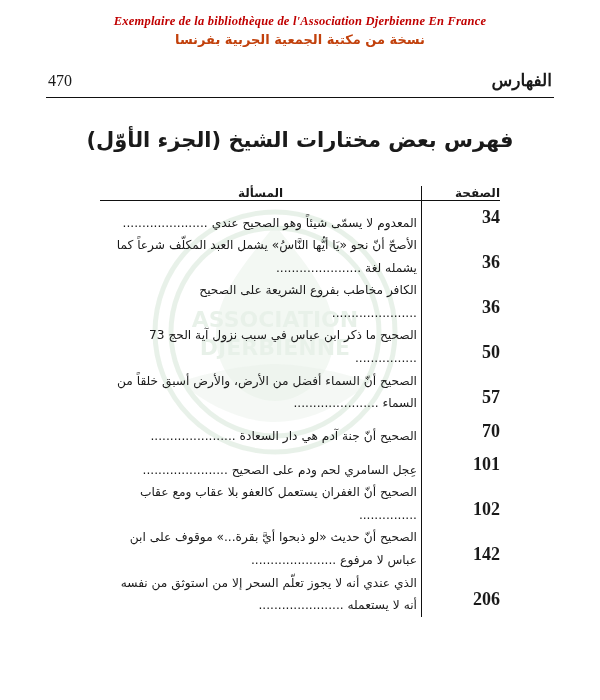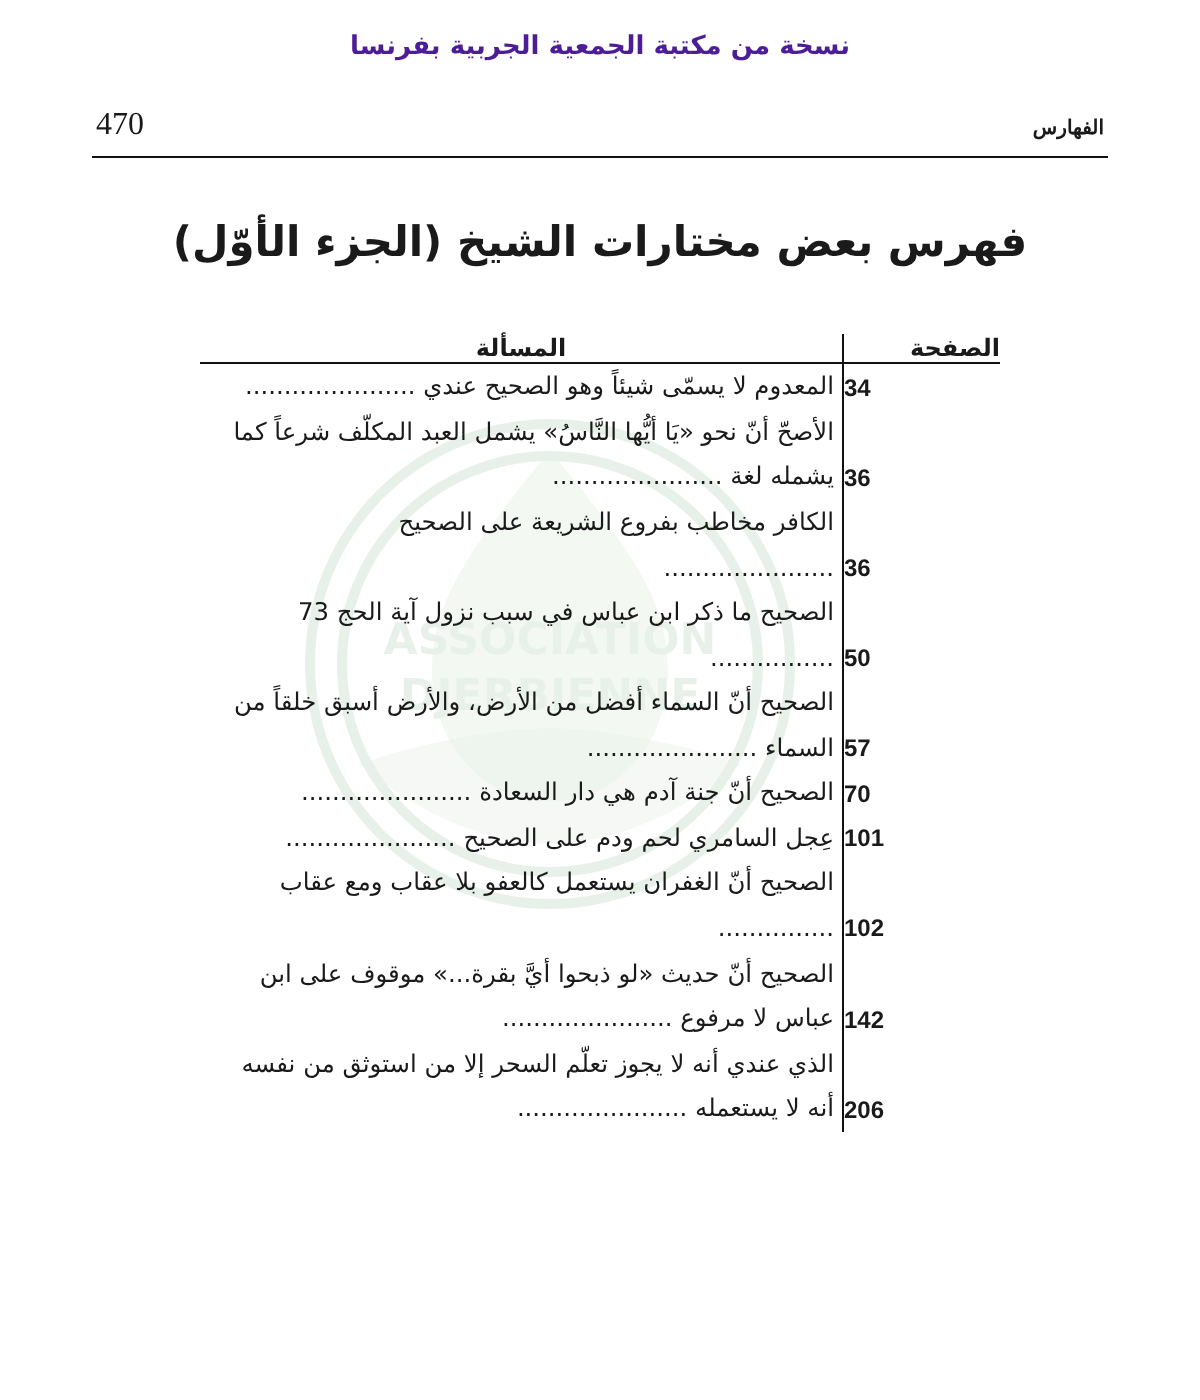--- a/index.html
+++ b/index.html
@@ -43,39 +43,39 @@
   }
   .stamp-fr {
     color: #c00000;
     font-style: italic;
     font-weight: bold;
     font-size: 12.5px;
     letter-spacing: 0.2px;
     font-family: "Liberation Serif", serif;
   }
   .stamp-ar {
-    color: #4c1d95;
+    color: #c2410c;
     font-weight: bold;
     font-size: 13px;
     direction: rtl;
     margin-top: 2px;
     font-family: "DejaVu Sans", sans-serif;
   }
 
   
   .runhead {
     display: flex;
     align-items: baseline;
     justify-content: space-between;
     margin: 22px 48px 0 48px;
     direction: rtl;
   }
   .runhead .chapter {
     font-weight: bold;
-    font-size: 10px;
+    font-size: 17px;
     font-family: Liberation Sans, sans-serif;
     text-align: center;
   }
   .runhead .pageno {
     font-weight: normal;
     font-size: 16px;
     font-family: "Liberation Serif", serif;
   }
   .rule {
     margin: 6px 46px 0 46px;
@@ -120,24 +120,24 @@
   }
 
   .entry td {
     font-size: 12.2px;
     font-family: "DejaVu Sans", sans-serif;
     line-height: 1.85;
     padding-top: 5px;
   }
   .entry td.num {
     width: 78px;
-    text-align: left;
-    font-weight: bold;
-    font-size: 12px;
-    font-family: Liberation Sans, sans-serif;
+    text-align: right;
+    font-weight: bold;
+    font-size: 18px;
+    font-family: Liberation Serif, serif;
     border-left: 1.4px solid #111;
     padding-left: 0;
     padding-right: 0;
     white-space: nowrap;
   }
   .entry td.txt {
     text-align: right;
     padding-left: 14px;
     padding-right: 4px;
   }
@@ -159,20 +159,21 @@
       <path d="M60 205 c40 -14 80 -18 95 -18 c15 0 55 4 95 18 c-30 26 -65 40 -95 40 c-30 0 -65 -14 -95 -40 Z" opacity="0.45"></path>
     </g>
     <text x="155" y="150" text-anchor="middle" font-family="DejaVu Sans, sans-serif" font-size="22" font-weight="bold" fill="#2e7d32">ASSOCIATION</text>
     <text x="155" y="178" text-anchor="middle" font-family="DejaVu Sans, sans-serif" font-size="22" font-weight="bold" fill="#2e7d32">DJERBIENNE</text>
   </svg>
 </div>
 
 <div class="page">
 
   <div class="stamp">
+    <div class="stamp-fr">Exemplaire de la bibliothèque de l'Association Djerbienne En France</div>
     <div class="stamp-ar">نسخة من مكتبة الجمعية الجربية بفرنسا</div>
   </div>
 
   <div class="runhead">
     <span class="chapter">الفهارس</span>
     <span class="pageno">470</span>
   </div>
   <div class="rule"></div>
 
   <div class="doc-title">فهرس بعض مختارات الشيخ (الجزء الأوّل)</div>

